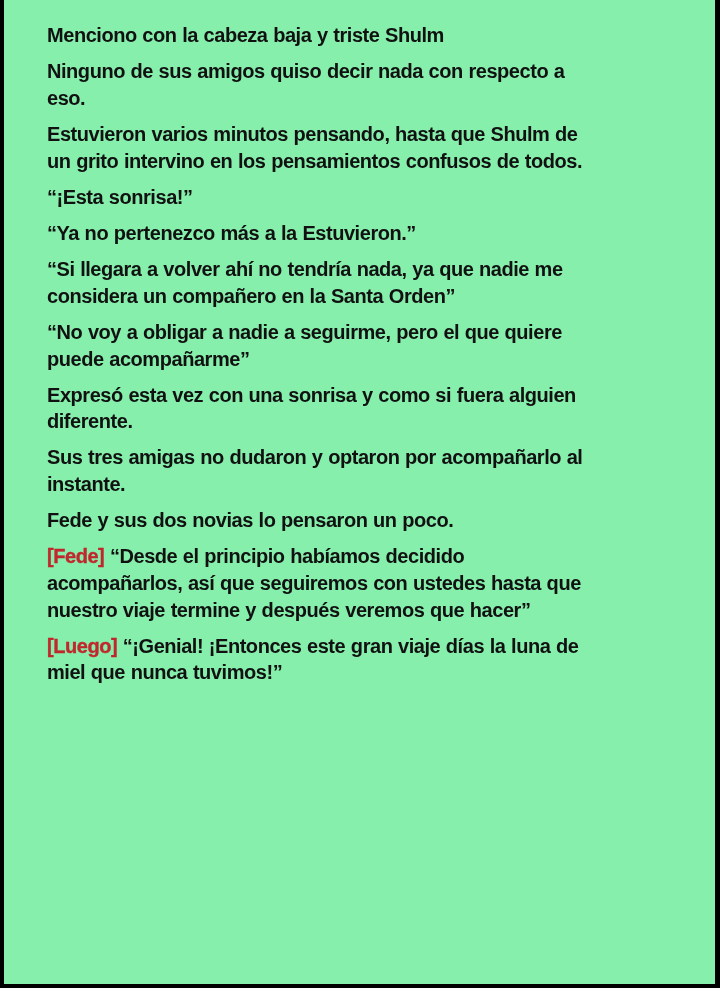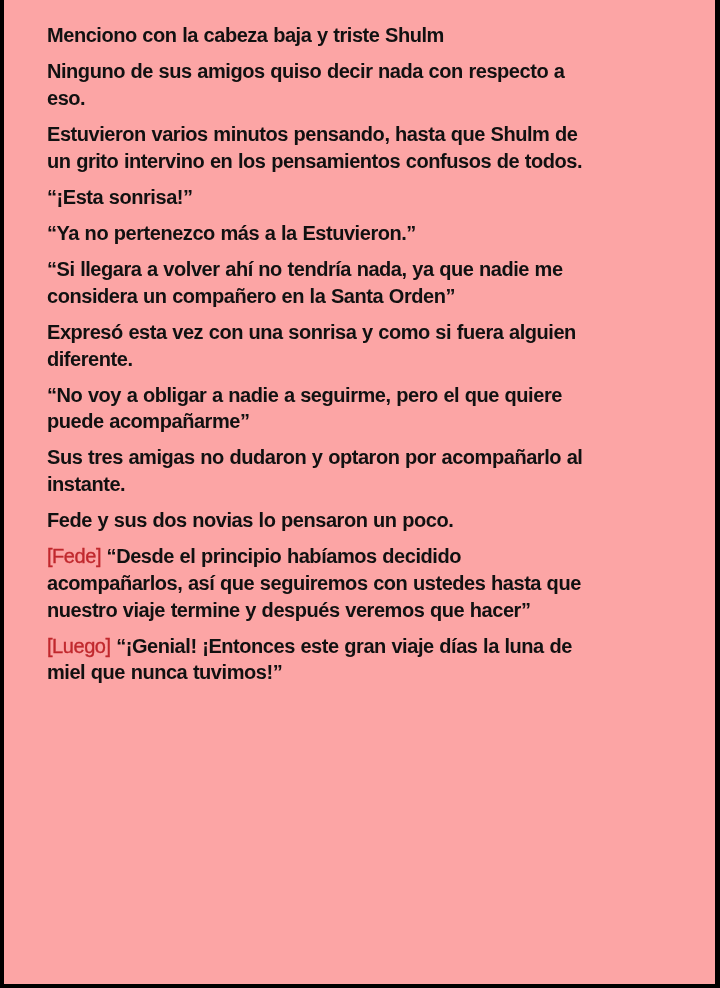--- a/index.html
+++ b/index.html
@@ -12,63 +12,63 @@
       height: 988px;
       position: relative;
       overflow: hidden;
     }
     .page {
       position: absolute;
       left: 4px;
       top: 0;
       width: 711px;
       height: 984px;
-      background: #fca5a5;
+      background: #86efac;
     }
     .content {
       position: absolute;
       left: 43px;
       top: 22px;
       width: 625px;
       font-family: "Liberation Sans", sans-serif;
       font-weight: bold;
       font-size: 20px;
       line-height: 26.6px;
       letter-spacing: -0.45px;
       word-spacing: 0.5px;
       color: #111111;
     }
     .para {
       margin: 0 0 9.6px 0;
       white-space: pre-line;
     }
     .speaker {
       color: #c0282d;
-      font-weight: normal;
+      font-weight: bold;
       -webkit-text-stroke: 0.35px #c0282d;
     }
   </style>
 </head>
 <body>
 
 <div class="page">
   <div class="content">
     <p class="para">Menciono con la cabeza baja y triste Shulm</p>
     <p class="para">Ninguno de sus amigos quiso decir nada con respecto a
 eso.</p>
     <p class="para">Estuvieron varios minutos pensando, hasta que Shulm de
 un grito intervino en los pensamientos confusos de todos.</p>
     <p class="para">“¡Esta sonrisa!”</p>
     <p class="para">“Ya no pertenezco más a la Estuvieron.”</p>
     <p class="para">“Si llegara a volver ahí no tendría nada, ya que nadie me
 considera un compañero en la Santa Orden”</p>
+    <p class="para">“No voy a obligar a nadie a seguirme, pero el que quiere
+puede acompañarme”</p>
     <p class="para">Expresó esta vez con una sonrisa y como si fuera alguien
 diferente.</p>
-    <p class="para">“No voy a obligar a nadie a seguirme, pero el que quiere
-puede acompañarme”</p>
     <p class="para">Sus tres amigas no dudaron y optaron por acompañarlo al
 instante.</p>
     <p class="para">Fede y sus dos novias lo pensaron un poco.</p>
     <p class="para"><span class="speaker">[Fede]</span><span> “Desde el principio habíamos decidido
 acompañarlos, así que seguiremos con ustedes hasta que
 nuestro viaje termine y después veremos que hacer”</span></p>
     <p class="para"><span class="speaker">[Luego]</span><span> “¡Genial! ¡Entonces este gran viaje días la luna de
 miel que nunca tuvimos!”</span></p>
   </div>
 </div>

